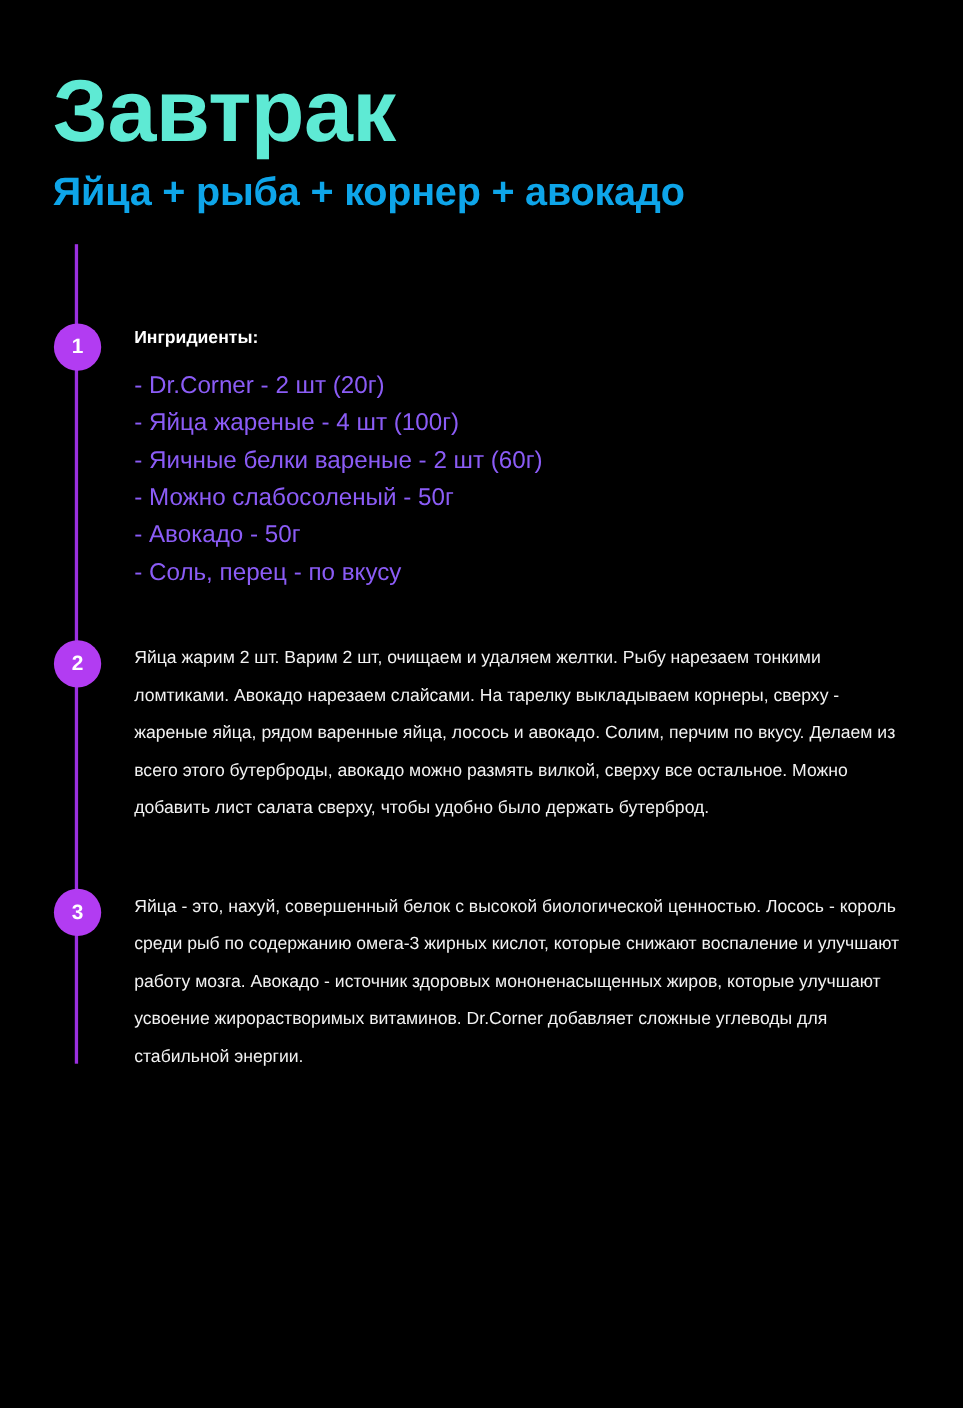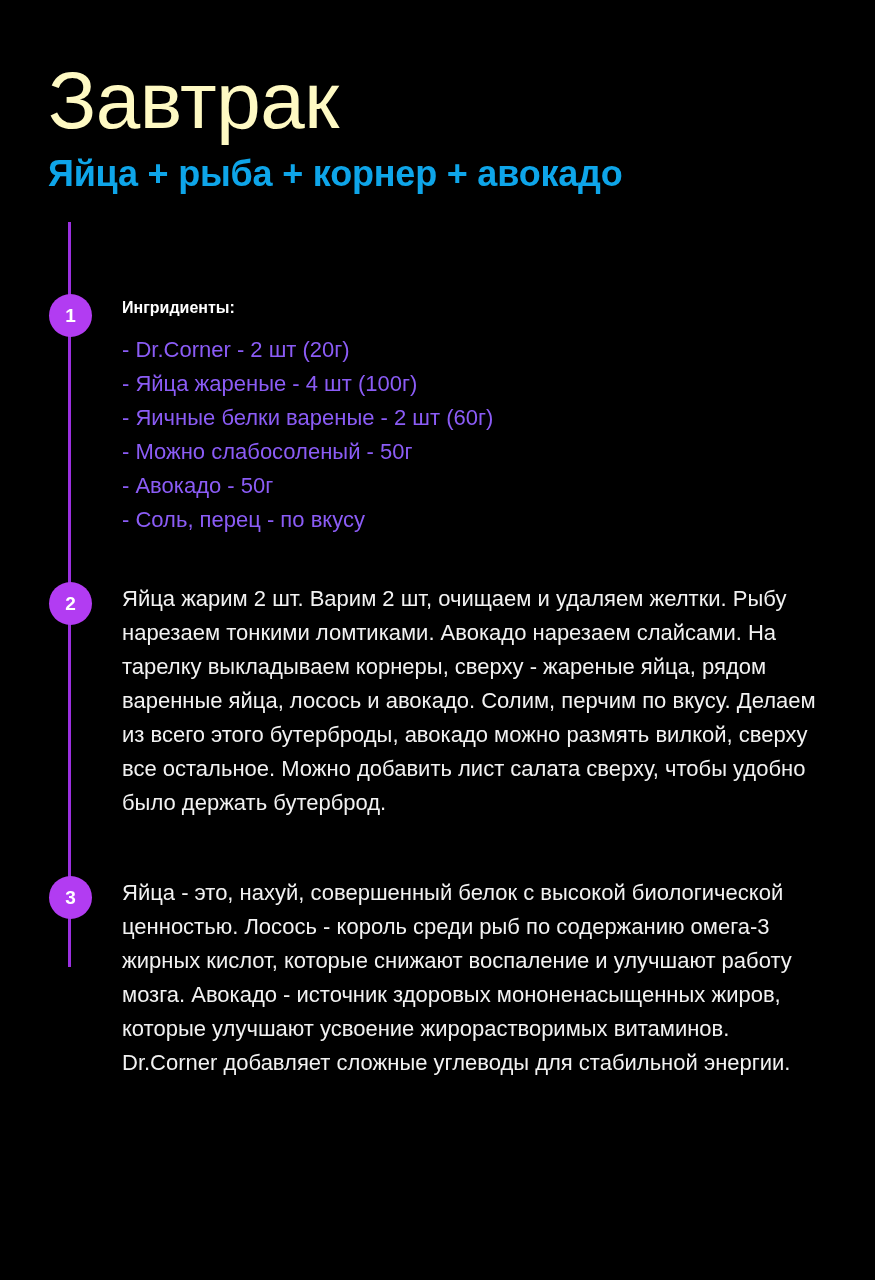--- a/index.html
+++ b/index.html
@@ -29,24 +29,24 @@
   
   .header {
     position: absolute;
     left: 48px;
     top: 62px;
     width: 790px;
   }
 
   .page-title {
     font-size: 80px;
-    font-weight: 400;
+    font-weight: 700;
     line-height: 0.98;
     letter-spacing: -0.5px;
-    color: #fef9c3;
+    color: #5eead4;
     white-space: nowrap;
   }
 
   .page-subtitle {
     margin-top: 14px;
     font-size: 36px;
     font-weight: 700;
     line-height: 1.1;
     letter-spacing: -0.2px;
     color: #0ea5e9;
@@ -111,21 +111,21 @@
     font-size: 22px;
     line-height: 34px;
     color: #8b5cf6;
     font-weight: 400;
     white-space: nowrap;
   }
 
   
   .step-body {
     margin-top: 20px;
-    font-size: 22px;
+    font-size: 16px;
     line-height: 34px;
     color: #f2f2f2;
     font-weight: 400;
     max-width: 700px;
   }
 
   .step-2 { margin-top: 45px; }
   .step-3 { margin-top: 56px; }
 </style>
 </head>

